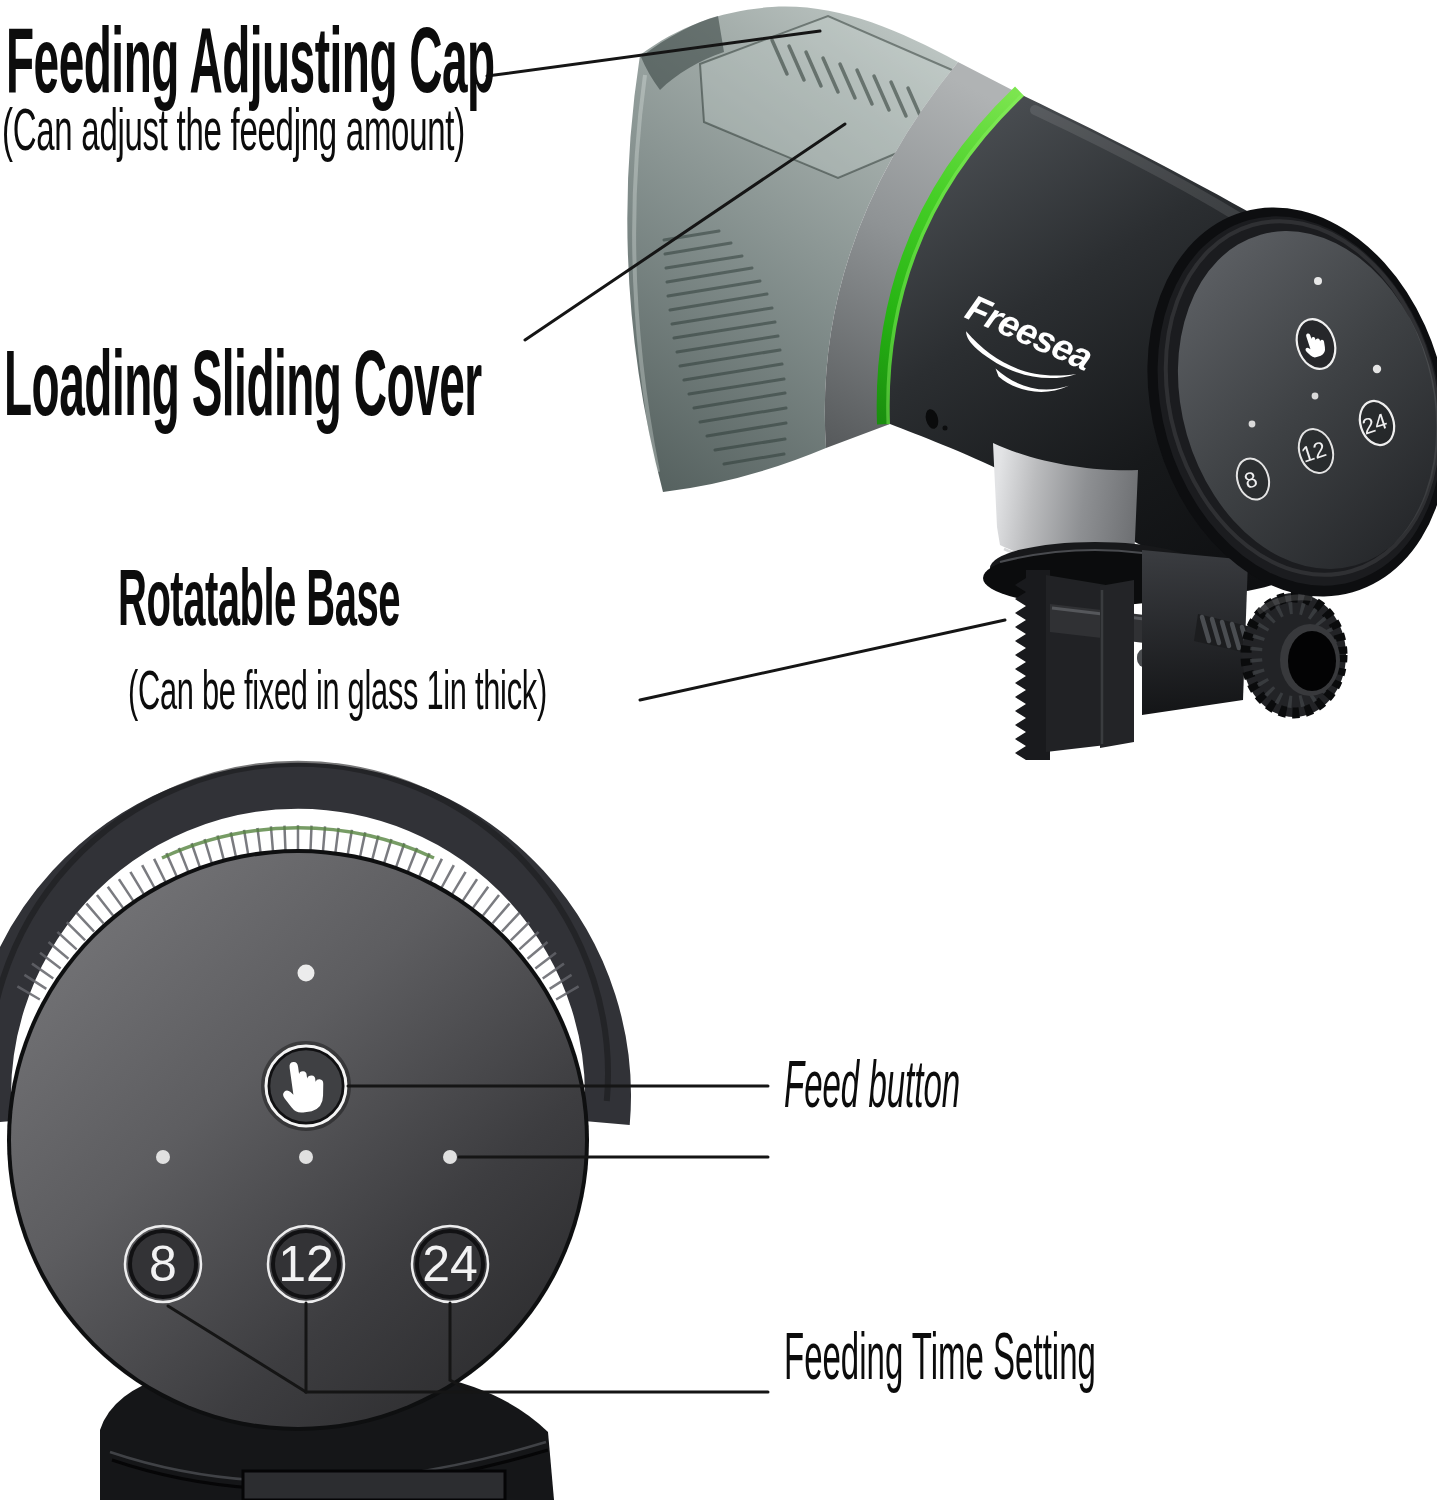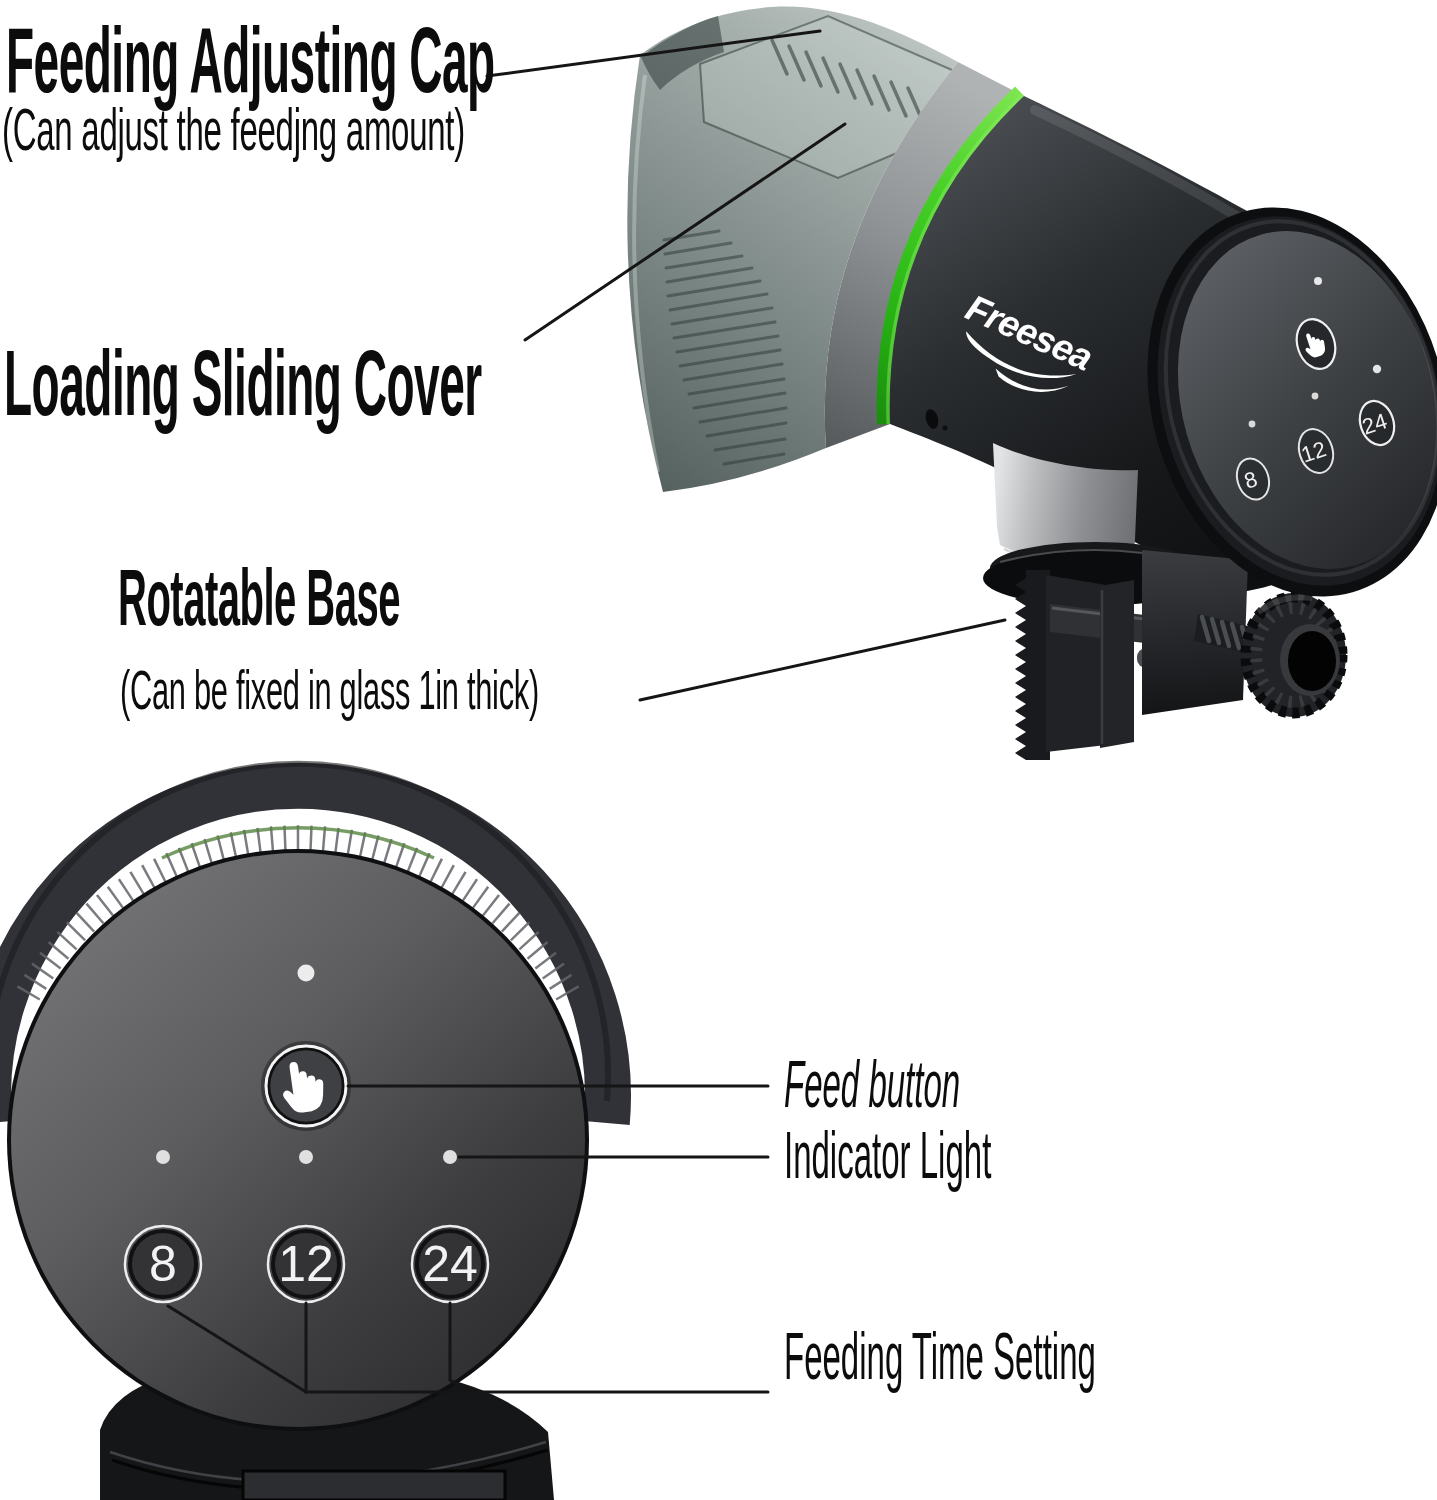--- a/index.html
+++ b/index.html
@@ -265,27 +265,24 @@
     <span class="cond">Feeding Adjusting Cap</span>
   </div>
 
   <div class="lbl h-title" style="left:4px; top:337px;">
     <span class="cond">Loading Sliding Cover</span>
   </div>
 
   <div class="lbl h-title-sm" style="left:118px; top:558px;">
     <span class="cond">Rotatable Base</span>
   </div>
-  <div class="lbl h-sub-sm" style="left:120px; top:662px;">
+  <div class="lbl h-sub-sm" style="left:128px; top:662px;">
     <span class="cond">(Can be fixed in glass 1in thick)</span>
   </div>
 
   <div class="lbl r-lbl" style="left:784px; top:1052px;font-style:italic;">
     <span class="cond">Feed button</span>
   </div>
-  <div class="lbl r-lbl" style="left:784px; top:1123px;">
-    <span class="cond">Indicator Light</span>
-  </div>
   <div class="lbl r-lbl" style="left:784px; top:1324px;">
     <div><span class="cond">Feeding Time Setting</span></div>
   </div>
 
 </div>
 
 </body></html>

